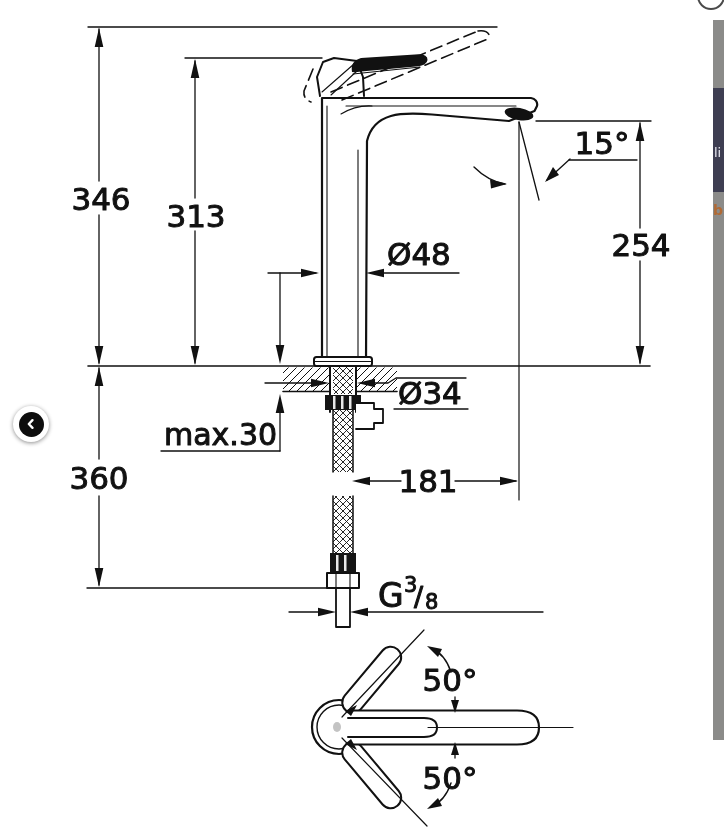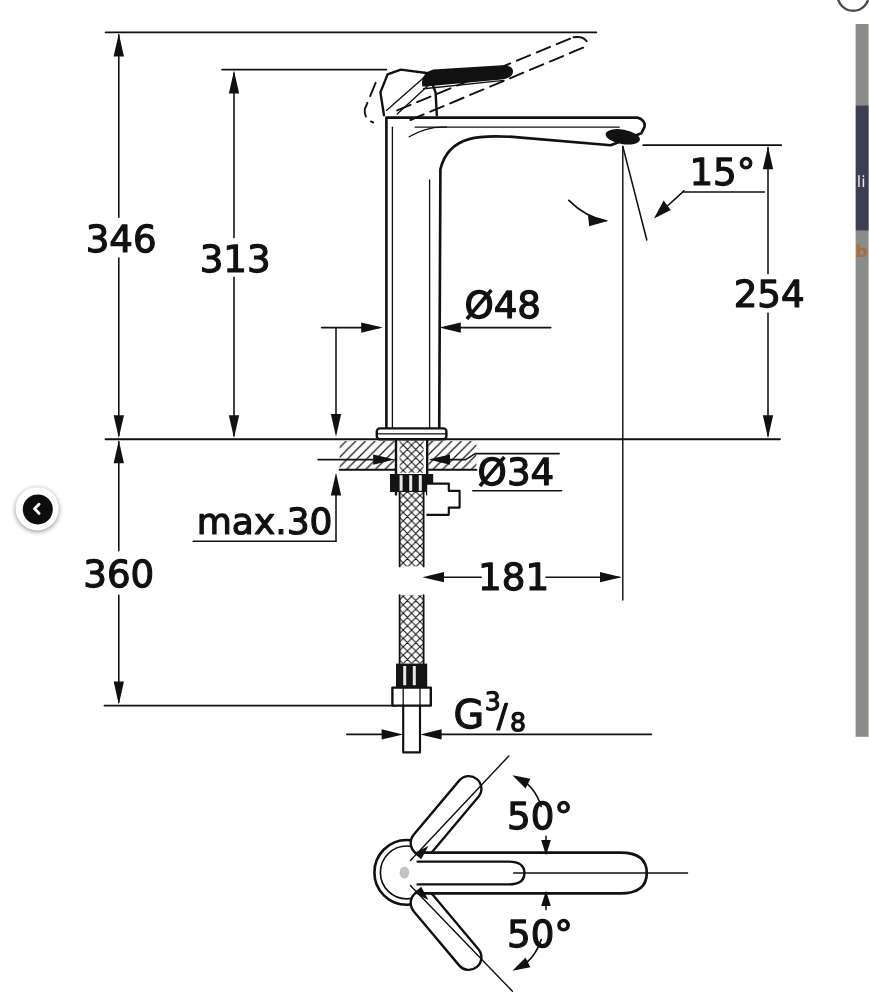--- a/index.html
+++ b/index.html
@@ -13,21 +13,21 @@
   .g-sup,.g-sub{font-size:21px;}
   .g-slash{font-size:27px;}
   
   .nav-prev{position:absolute;left:13px;top:406px;width:36px;height:36px;border:none;
             padding:0;border-radius:50%;background:#fff;cursor:pointer;
             box-shadow:0 1px 4px rgba(0,0,0,.45);
             display:flex;align-items:center;justify-content:center;}
   .nav-prev .disc{width:25px;height:25px;border-radius:50%;background:#0d0d0d;
             display:flex;align-items:center;justify-content:center;}
   
-  .edge-strip{position:absolute;left:713px;top:20px;width:11px;height:594px;
+  .edge-strip{position:absolute;left:713px;top:20px;width:11px;height:720px;
             background:#8b8b89;overflow:hidden;}
   .strip-navy{position:absolute;left:0;top:68px;width:11px;height:104px;background:#3e3e52;}
   .strip-frag-top{position:absolute;left:1px;top:126px;color:#e9e9f2;font-size:13px;
             line-height:14px;white-space:nowrap;}
   .strip-frag-bottom{position:absolute;left:0px;top:183px;color:#b06a35;font-size:14px;
             font-weight:bold;line-height:15px;white-space:nowrap;}
   .cut-arc{position:absolute;left:697px;top:-18px;width:24px;height:24px;
             border:2px solid #4a4a4a;border-radius:50%;background:#fff;}
 </style>
 </head>

